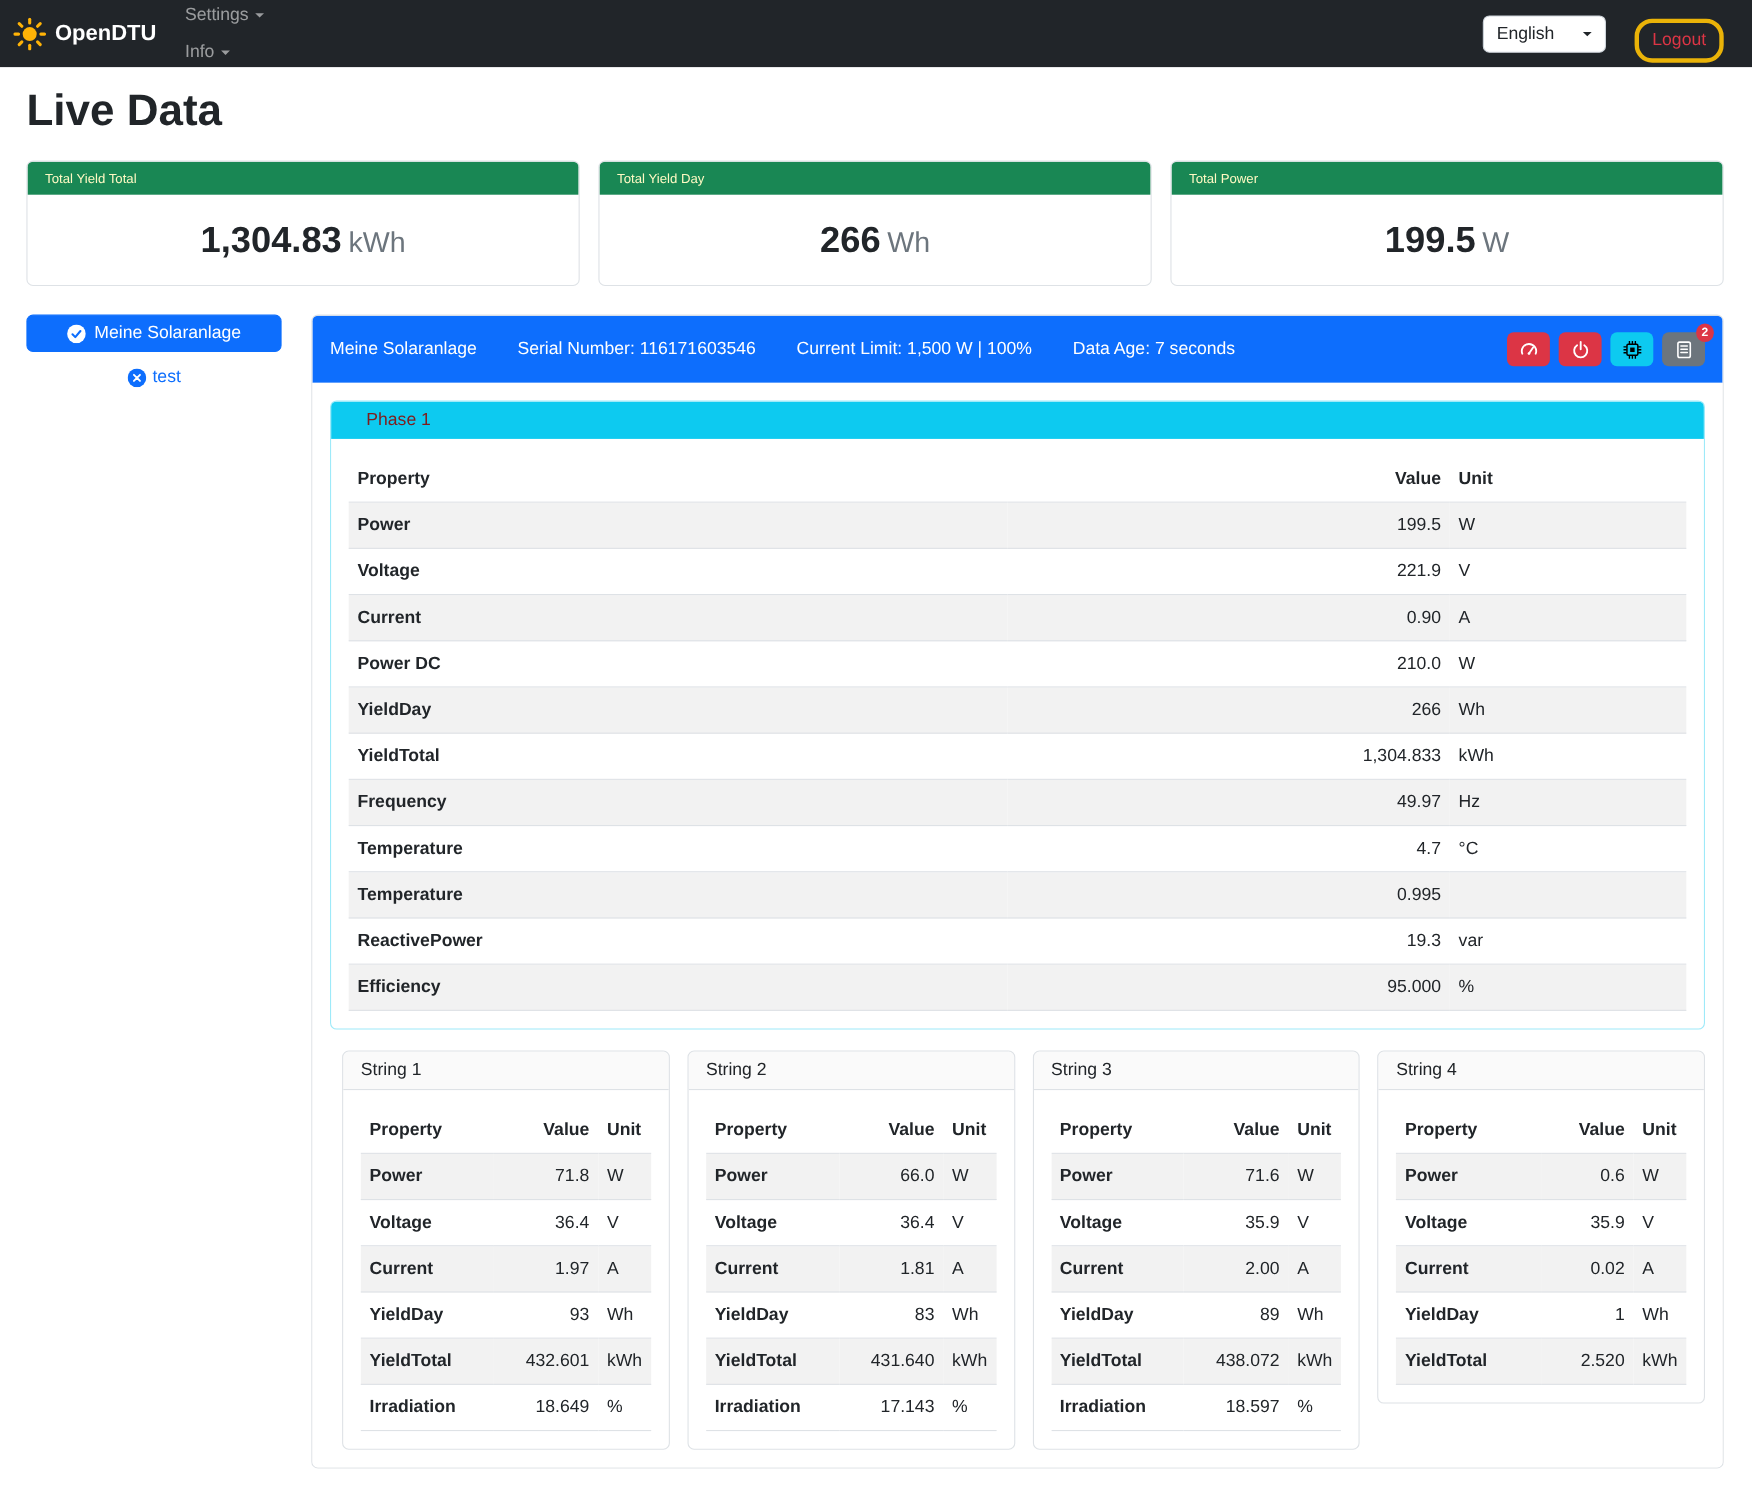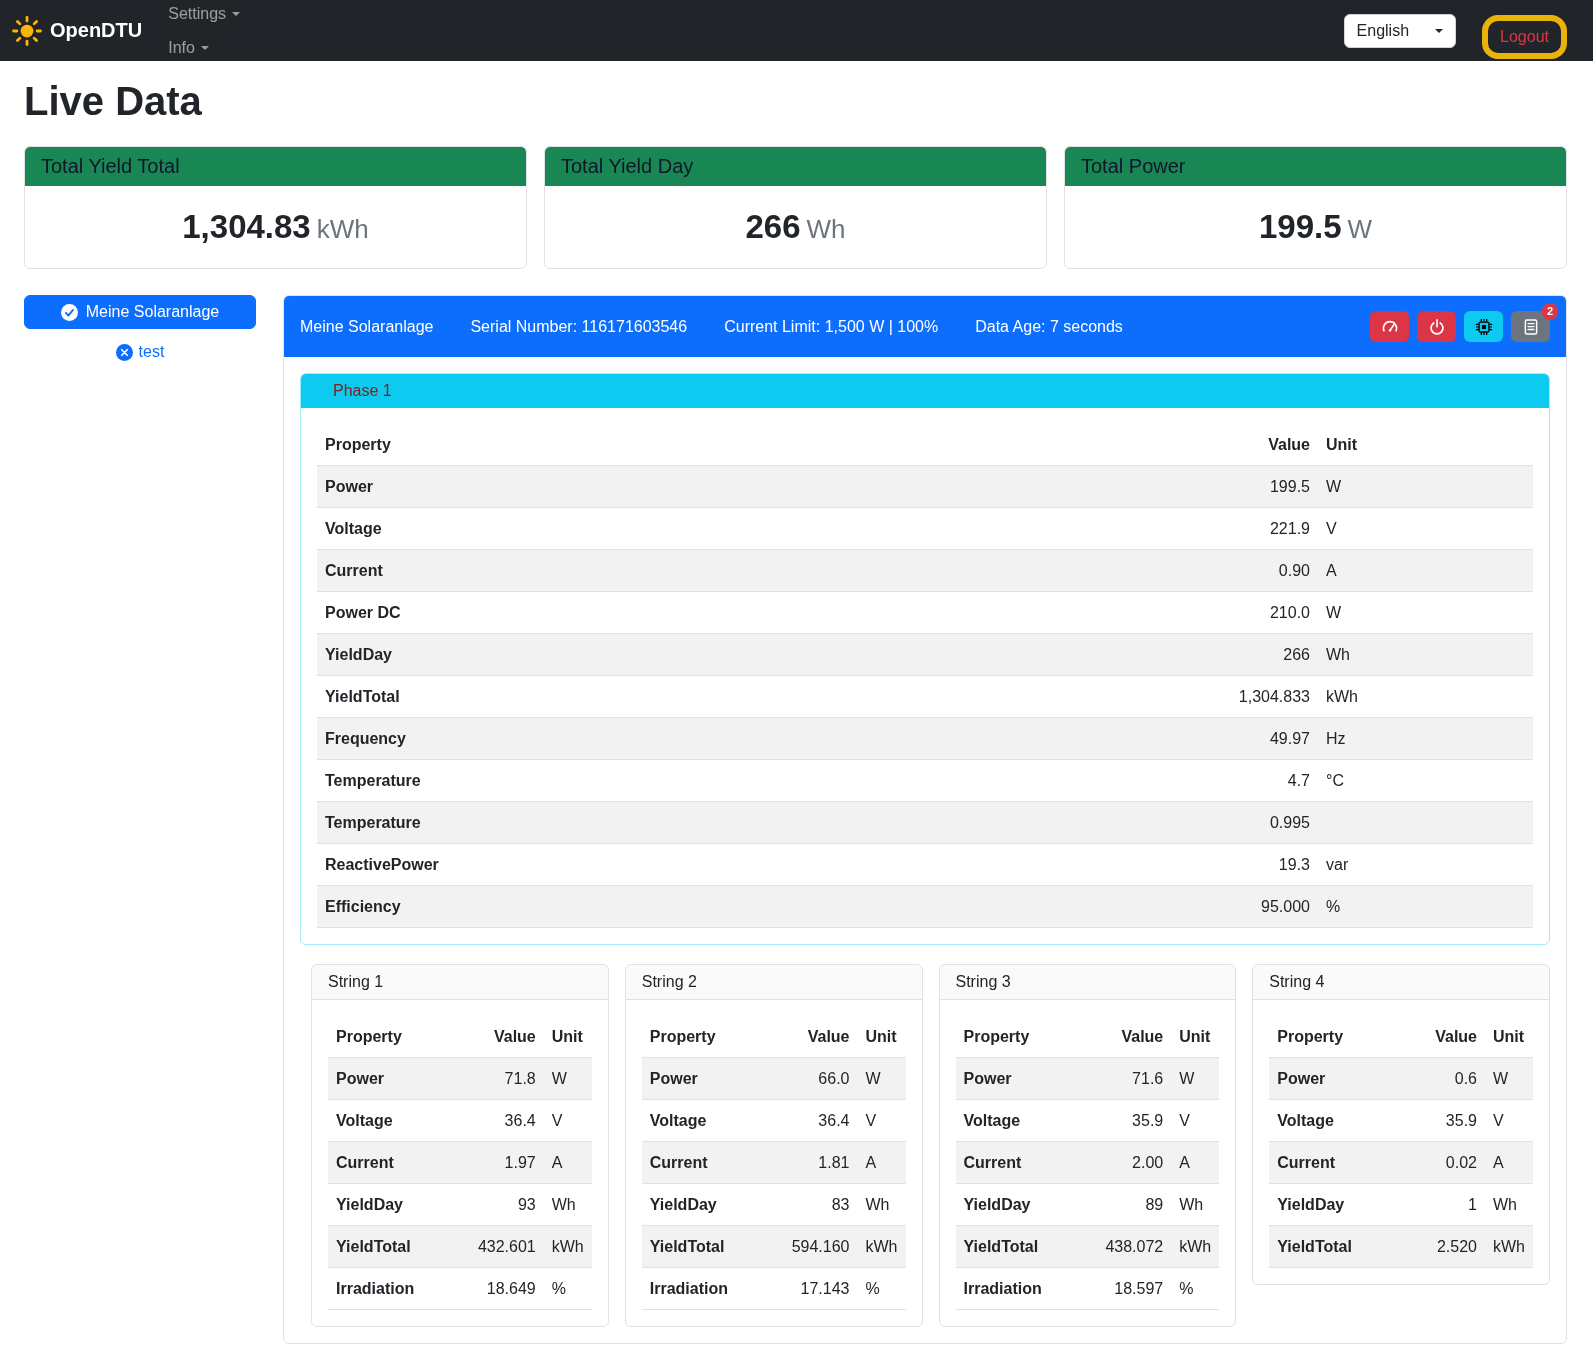--- a/index.html
+++ b/index.html
@@ -16,31 +16,31 @@
   .nav-links { display: flex; align-items: flex-start; flex-direction: column; }
   .nav-link { color: rgba(255,255,255,.55); padding: 8px 12px; cursor: pointer;
     text-decoration: none; display: inline-flex; align-items: center; }
   .nav-link.active { color: #fff; }
   .caret { display: inline-block; width: 0; height: 0; border-left: 4px solid transparent;
     border-right: 4px solid transparent; border-top: 4px solid currentColor; margin-left: 6px; }
   .nav-right { display: flex; align-items: center; gap: 26px; }
   .lang-btn { background: #fff; border: 1px solid #ced4da; border-radius: 6px;
     padding: 7px 12px; font-size: 16px; color: #212529; display: flex; align-items: center;
     gap: 20px; cursor: pointer; font-family: inherit; }
-  .logout-btn { background: transparent; border: 6px solid #eab308; color: #dc3545;
+  .logout-btn { background: transparent; border: 4px solid #eab308; color: #dc3545;
     border-radius: 16px; padding: 7px 12px; font-size: 16px; cursor: pointer; font-family: inherit; margin-top: 12px; }
 
   
   .container { padding: 0 26px 24px 24px; }
   h1.page-title { font-size: 40px; font-weight: 700; margin: 18px 0 22px; }
 
   
   .summary-row { display: flex; gap: 17px; margin-bottom: 26px; }
   .summary-card { flex: 1; border: 1px solid #dee2e6; border-radius: 6px; overflow: hidden; }
-  .summary-card-header { background: #198754; color: #0f172a; padding: 8px 16px; font-size: 20px; }
+  .summary-card-header { background: #198754; color: #fef9c3; padding: 8px 16px; font-size: 12px; }
   .summary-card-body { padding: 22px 16px; text-align: center; }
   .summary-value { font-size: 33px; font-weight: 600; color: #212529; }
   .summary-unit { font-size: 26px; font-weight: 400; color: #6c757d; margin-left: 6px; }
 
   
   .main-row { display: flex; gap: 27px; align-items: flex-start; }
   .sidebar { width: 232px; flex-shrink: 0; }
   .inverter-select-button { width: 100%; background: #0d6efd; border: 1px solid #0d6efd;
     color: #fff; border-radius: 6px; padding: 7px 12px; font-size: 16px; display: flex;
     align-items: center; justify-content: center; gap: 8px; cursor: pointer; font-family: inherit; }
@@ -410,21 +410,21 @@
                     </tr>
 
                     <tr>
                       <td class="col-prop">YieldDay</td>
                       <td class="col-val">83</td>
                       <td class="col-unit">Wh</td>
                     </tr>
 
                     <tr>
                       <td class="col-prop">YieldTotal</td>
-                      <td class="col-val">594.160</td>
+                      <td class="col-val">431.640</td>
                       <td class="col-unit">kWh</td>
                     </tr>
 
                     <tr>
                       <td class="col-prop">Irradiation</td>
                       <td class="col-val">17.143</td>
                       <td class="col-unit">%</td>
                     </tr>
                   </tbody>
               </table>

